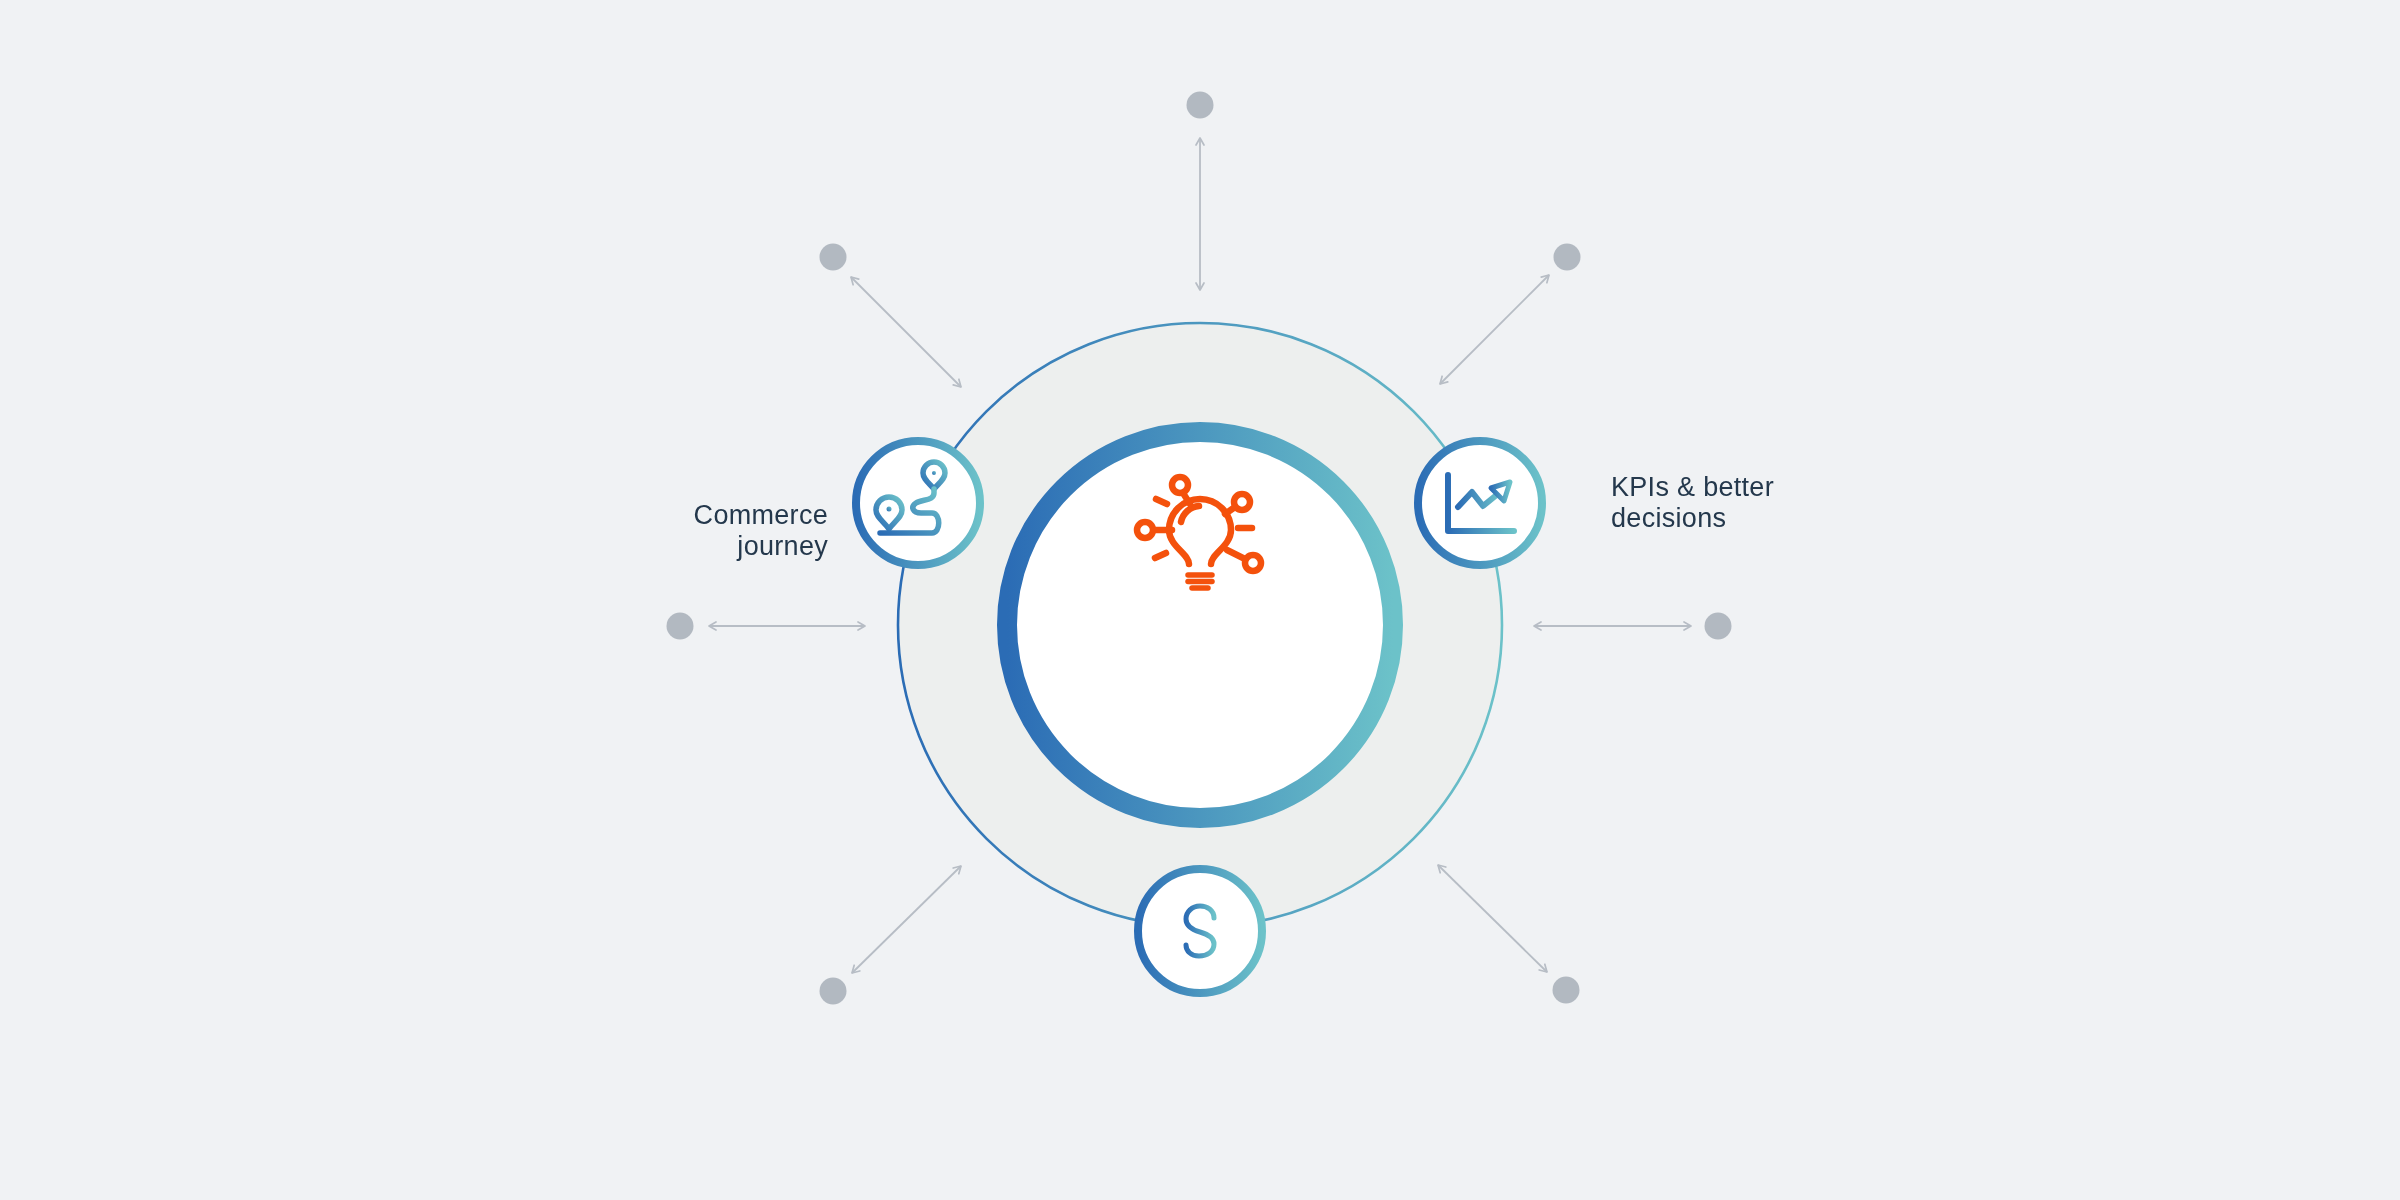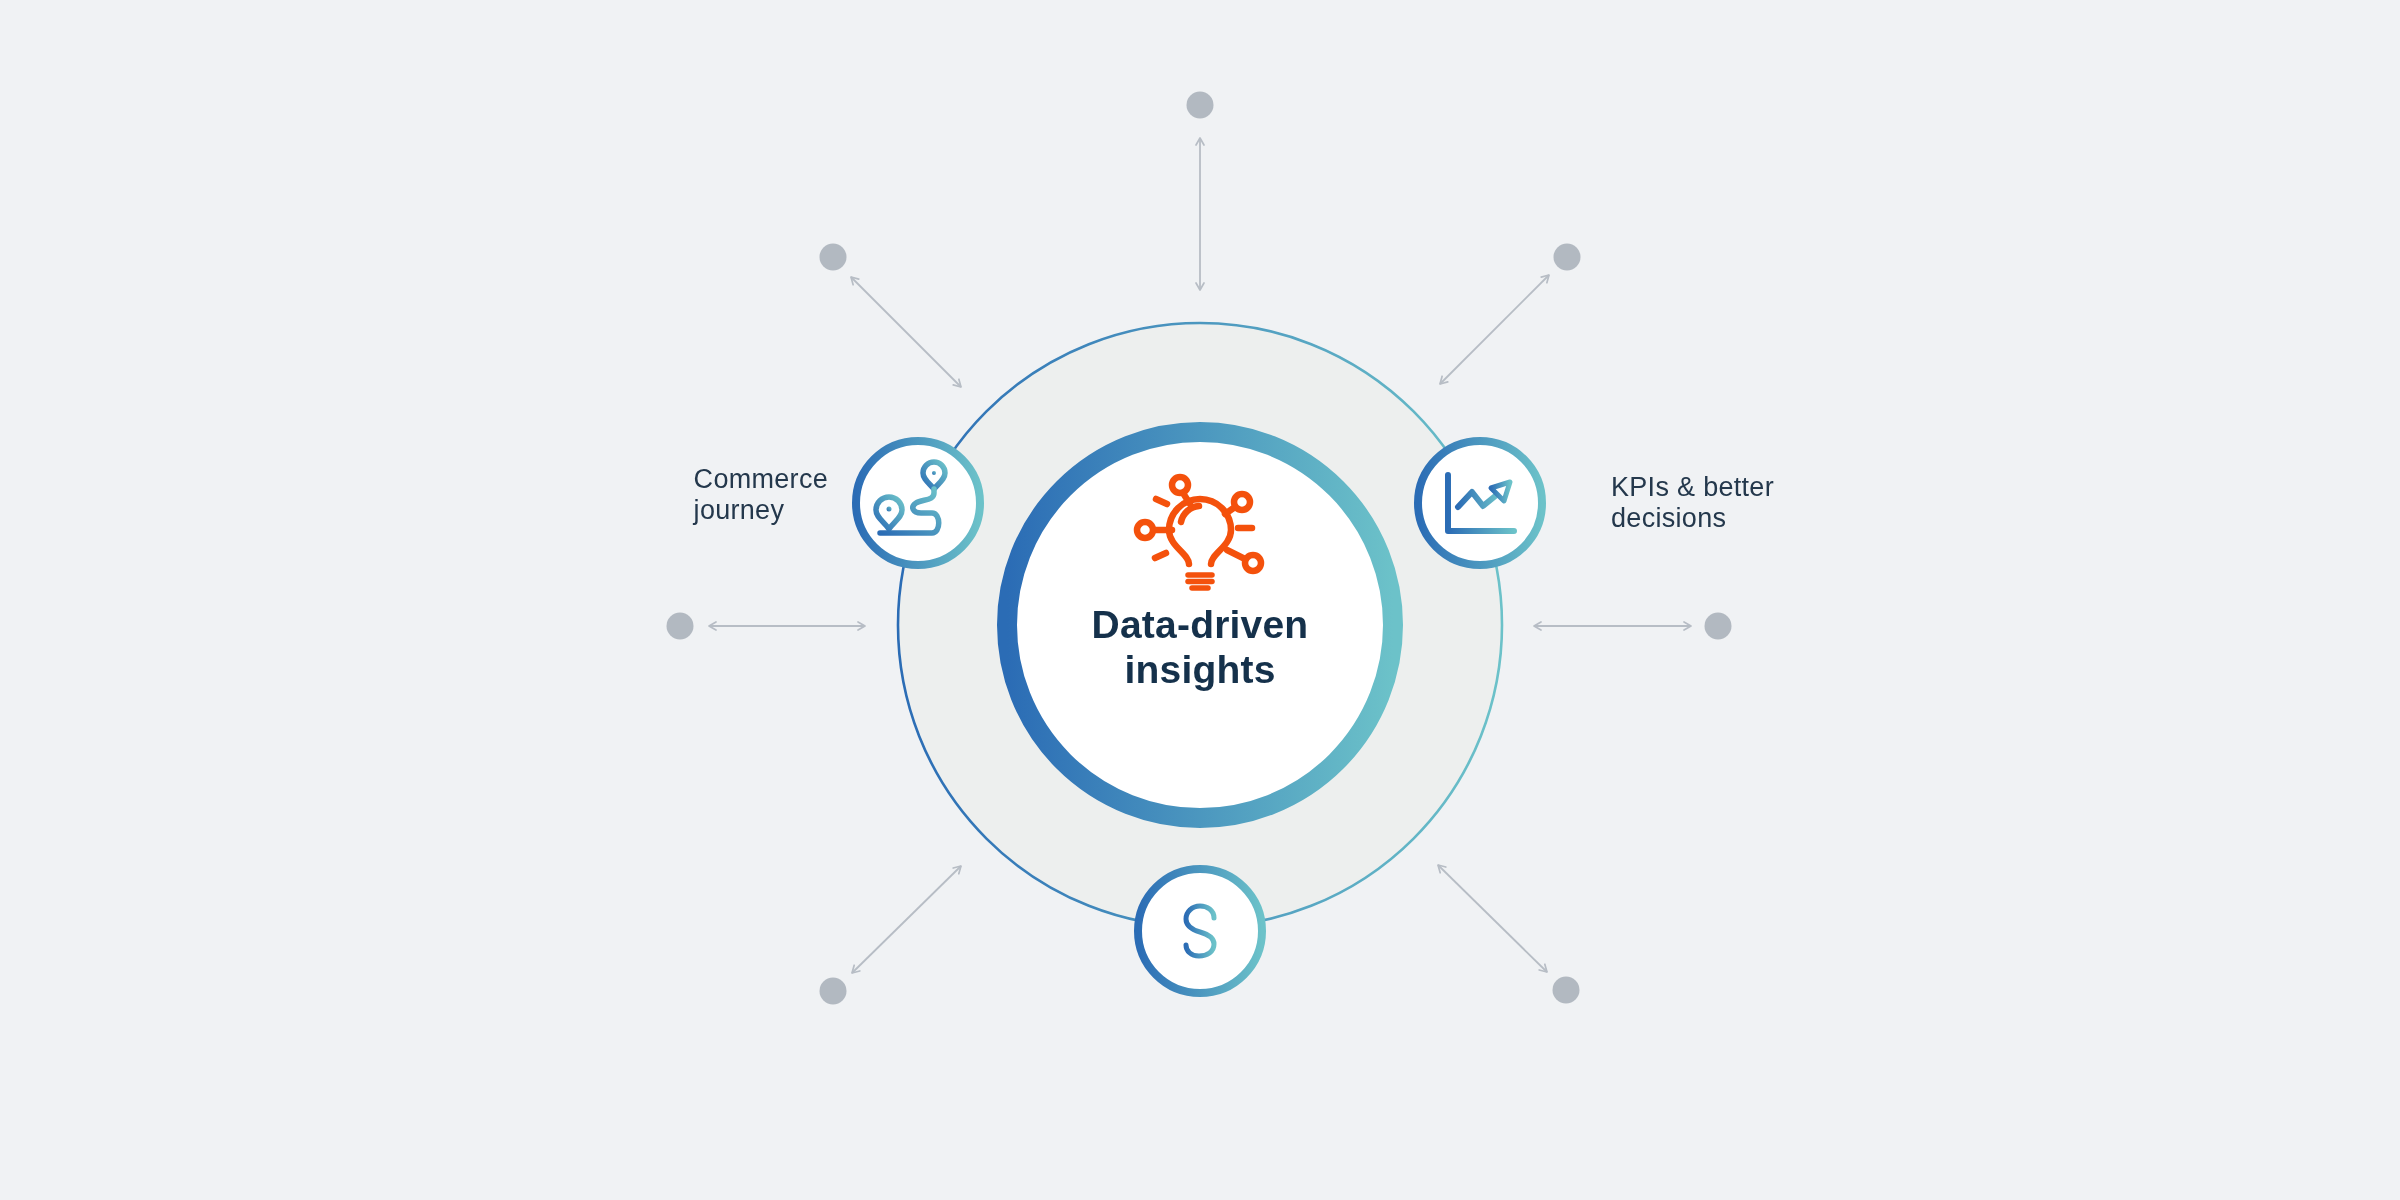--- a/index.html
+++ b/index.html
@@ -6,21 +6,21 @@
   .canvas{
     position:relative;width:2400px;height:1200px;overflow:hidden;
     background:var(--c-background,#f0f2f4);
     font-family:"Liberation Sans",sans-serif;
   }
   .diagram-svg{position:absolute;left:0;top:0;width:2400px;height:1200px;}
   .label{
     position:absolute;font-size:27px;line-height:1.16;letter-spacing:.3px;
     color:var(--c-label_slate,#24384c);white-space:pre-line;
   }
-  .label-left{right:1572px;top:464px;}
+  .label-left{right:1572px;top:500px;text-align:right;}
   .label-right{left:1570px;top:472px;text-align:left;margin-left:41px;}
   .label-bottom{left:1000px;width:400px;top:1020px;text-align:center;}
   .center-title{
     position:absolute;left:1040px;top:603px;width:320px;text-align:center;
     font-size:39px;font-weight:bold;line-height:1.15;letter-spacing:.2px;
     color:var(--c-title_navy,#15314b);white-space:pre-line;
   }
 </style>
 </head>
 <body>
@@ -111,20 +111,18 @@
     <g>
       <circle cx="1200" cy="931" r="62" fill="#ffffff" stroke="url(#gLR)" stroke-width="8"></circle>
       <g transform="translate(1200,931)" fill="none" stroke="url(#gLR)" stroke-width="5" stroke-linecap="round" stroke-linejoin="round">
         <path d="M 14,-13 C 14,-21 7,-25 0,-25 C -8,-25 -14,-19 -14,-12 C -14,-4 -7,-1 0,1 C 7,3 14,6 14,13 C 14,21 7,25 -1,25 C -9,25 -14,20 -14,14"></path>
         <path d="M 0,-25 L 0,-34"></path>
         <path d="M 0,25 L 0,34"></path>
       </g>
     </g>
   </svg>
 
-  <div class="center-title">Data-driven
-insights</div>
   <div class="label label-left">Commerce
 journey</div>
   <div class="label label-right">KPIs &amp; better
 decisions</div>
 
 </div>
 
 </body></html>

